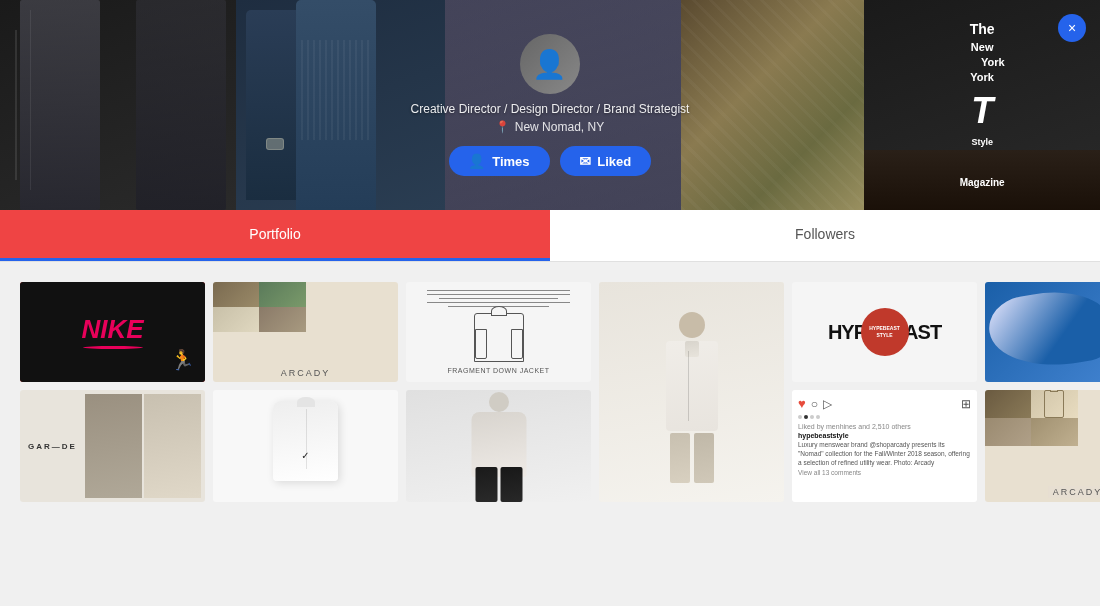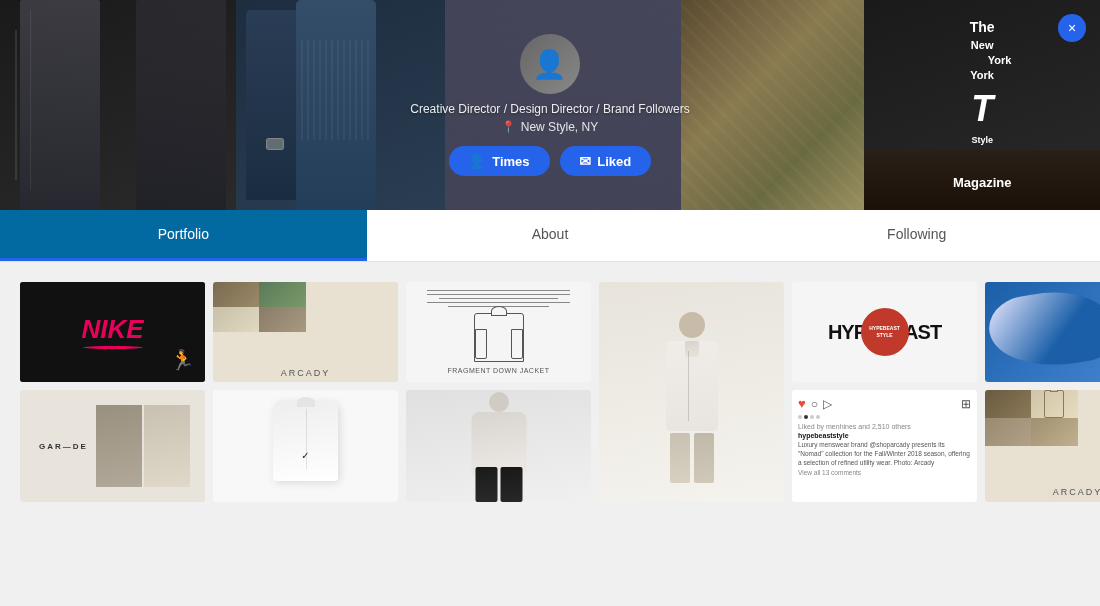--- a/index.html
+++ b/index.html
@@ -157,21 +157,21 @@
       flex: 1;
       text-align: center;
       padding: 16px 10px;
       font-size: 14px;
       font-weight: 500;
       color: #555;
       cursor: pointer;
       border-bottom: 3px solid transparent;
     }
     .nav-tab.active {
-      background: #0369a1;
+      background: #ef4444;
       color: white;
       border-bottom: 3px solid #2563eb;
     }
 
     
     .portfolio-grid {
       padding: 20px;
       display: grid;
       grid-template-columns: 185px 185px 185px 185px 185px 185px;
       grid-template-rows: auto auto;
@@ -259,21 +259,21 @@
 
     
     .item-garde {
       grid-column: 1;
       grid-row: 2;
       height: 112px;
       background: #e8e4dc;
       display: flex;
       align-items: center;
       justify-content: space-between;
-      padding: 15px;
+      padding: 4px;
       gap: 4px;
     }
 
     .item-nike-jacket {
       grid-column: 2;
       grid-row: 2;
       height: 112px;
       background: #f8f8f8;
       display: flex;
       align-items: center;
@@ -352,32 +352,32 @@
       <div style="position:absolute;inset:0;background:linear-gradient(160deg,#1a1a1a 0%,#2a2a2a 100%);"></div>
 
       <div style="position:absolute;bottom:0;left:0;right:0;height:60px;background:linear-gradient(180deg,#2a2018 0%,#1a1008 100%);"></div>
       <div class="nyt-text">
         <span style="font-size:14px;display:block;">The</span>
         <span style="font-size:11px;font-weight:700;display:block;">New</span>
         <span style="font-size:11px;font-weight:700;display:block;text-align:right;">York</span>
         <span style="font-size:11px;font-weight:700;display:block;">York</span>
         <span class="nyt-T">T</span>
         <span style="font-size:9px;display:block;">Style</span>
-        <span style="font-size:13px;display:block;margin-top:27px;">Magazine</span>
+        <span style="font-size:10px;display:block;margin-top:27px;">Magazine</span>
       </div>
     </div>
   </div>
 
   <div class="profile-overlay">
     <div class="profile-info">
       <div class="profile-avatar"></div>
-      <div class="profile-title">Creative Director / Design Director / Brand Followers</div>
+      <div class="profile-title">Creative Director / Design Director / Brand Strategist</div>
       <div class="profile-location">
         <span>📍</span>
-        <span>New Style, NY</span>
+        <span>New Nomad, NY</span>
       </div>
       <div class="profile-actions">
         <button class="btn-follow">
           <span style="font-size:14px;">👤</span>
           <span>Times</span>
         </button>
         <button class="btn-hire">
           <span style="font-size:14px;">✉</span>
           <span>Liked</span>
         </button>
@@ -388,24 +388,21 @@
   <button class="close-btn">
     <span>×</span>
   </button>
 </div>
 
 <div class="nav-tabs">
   <div class="nav-tab active">
     <span>Portfolio</span>
   </div>
   <div class="nav-tab">
-    <span>About</span>
-  </div>
-  <div class="nav-tab">
-    <span>Following</span>
+    <span>Followers</span>
   </div>
 </div>
 
 <div class="portfolio-grid">
 
   <div class="grid-item item-nike">
     <div style="position:relative;width:100%;height:100%;background:#111;display:flex;align-items:center;justify-content:center;">
 
       <div style="text-align:center;">
         <div style="color:#e8005a;font-size:26px;font-weight:900;font-style:italic;line-height:1;">NIKE</div>

